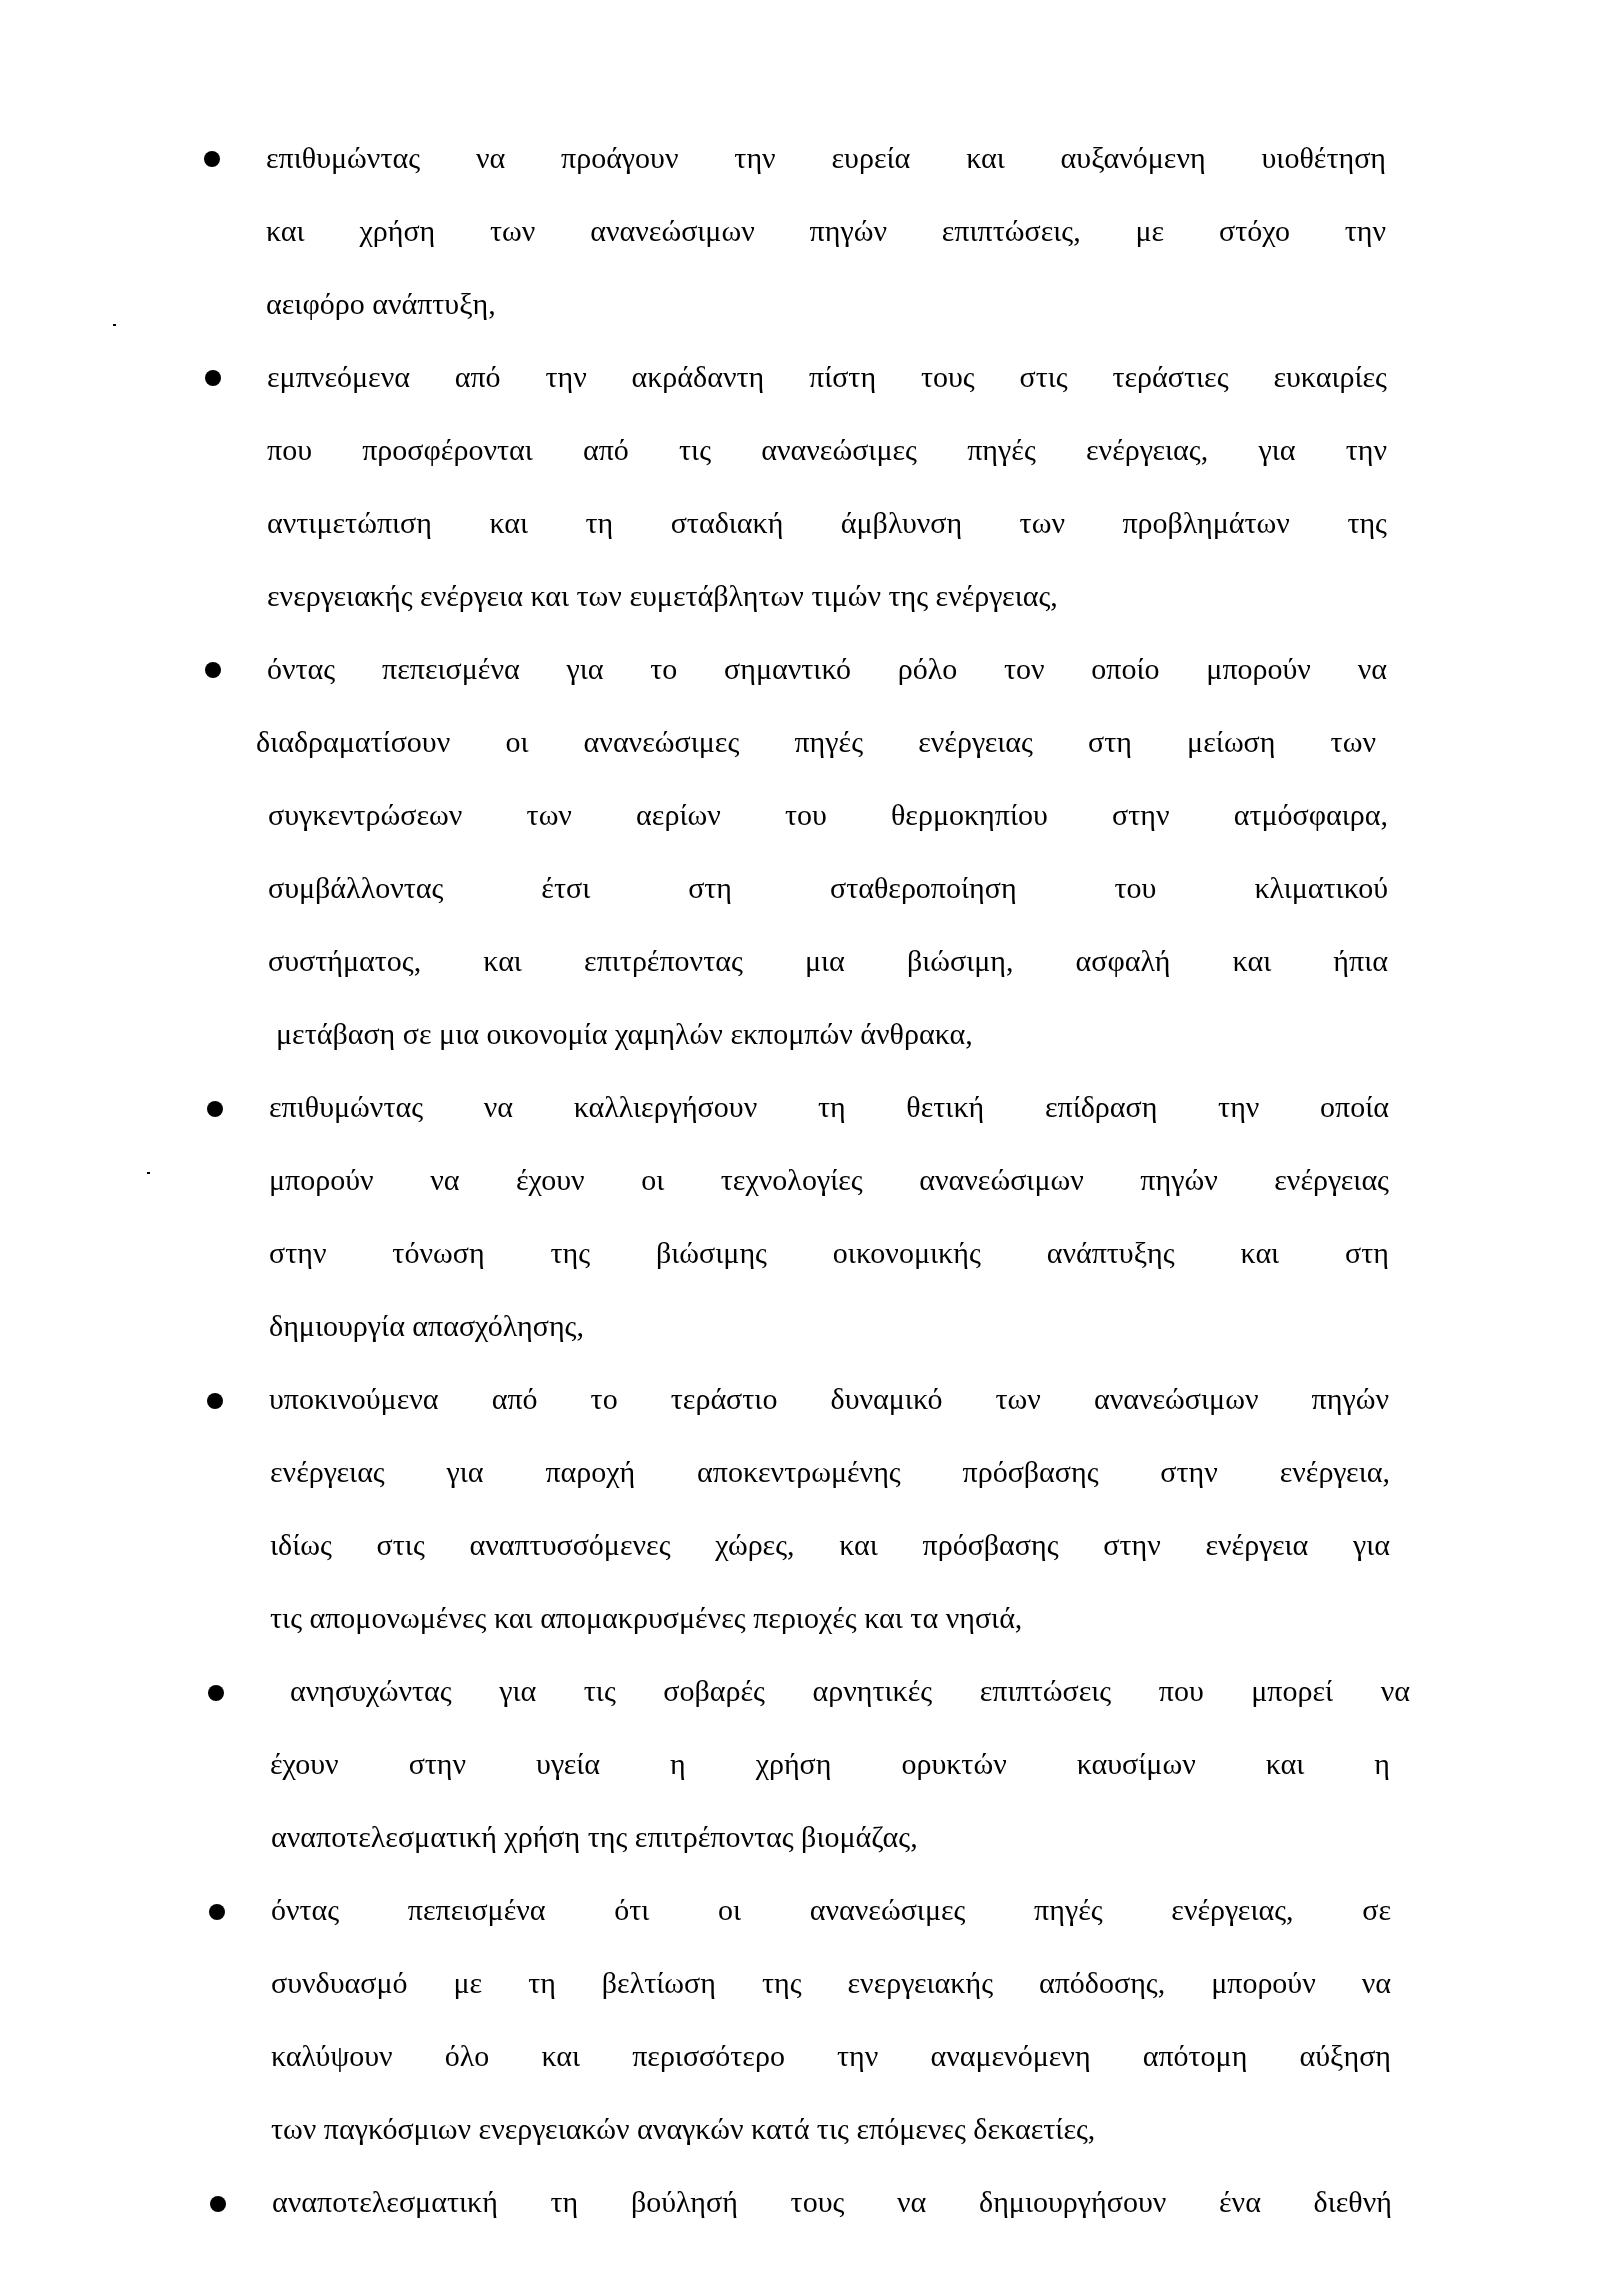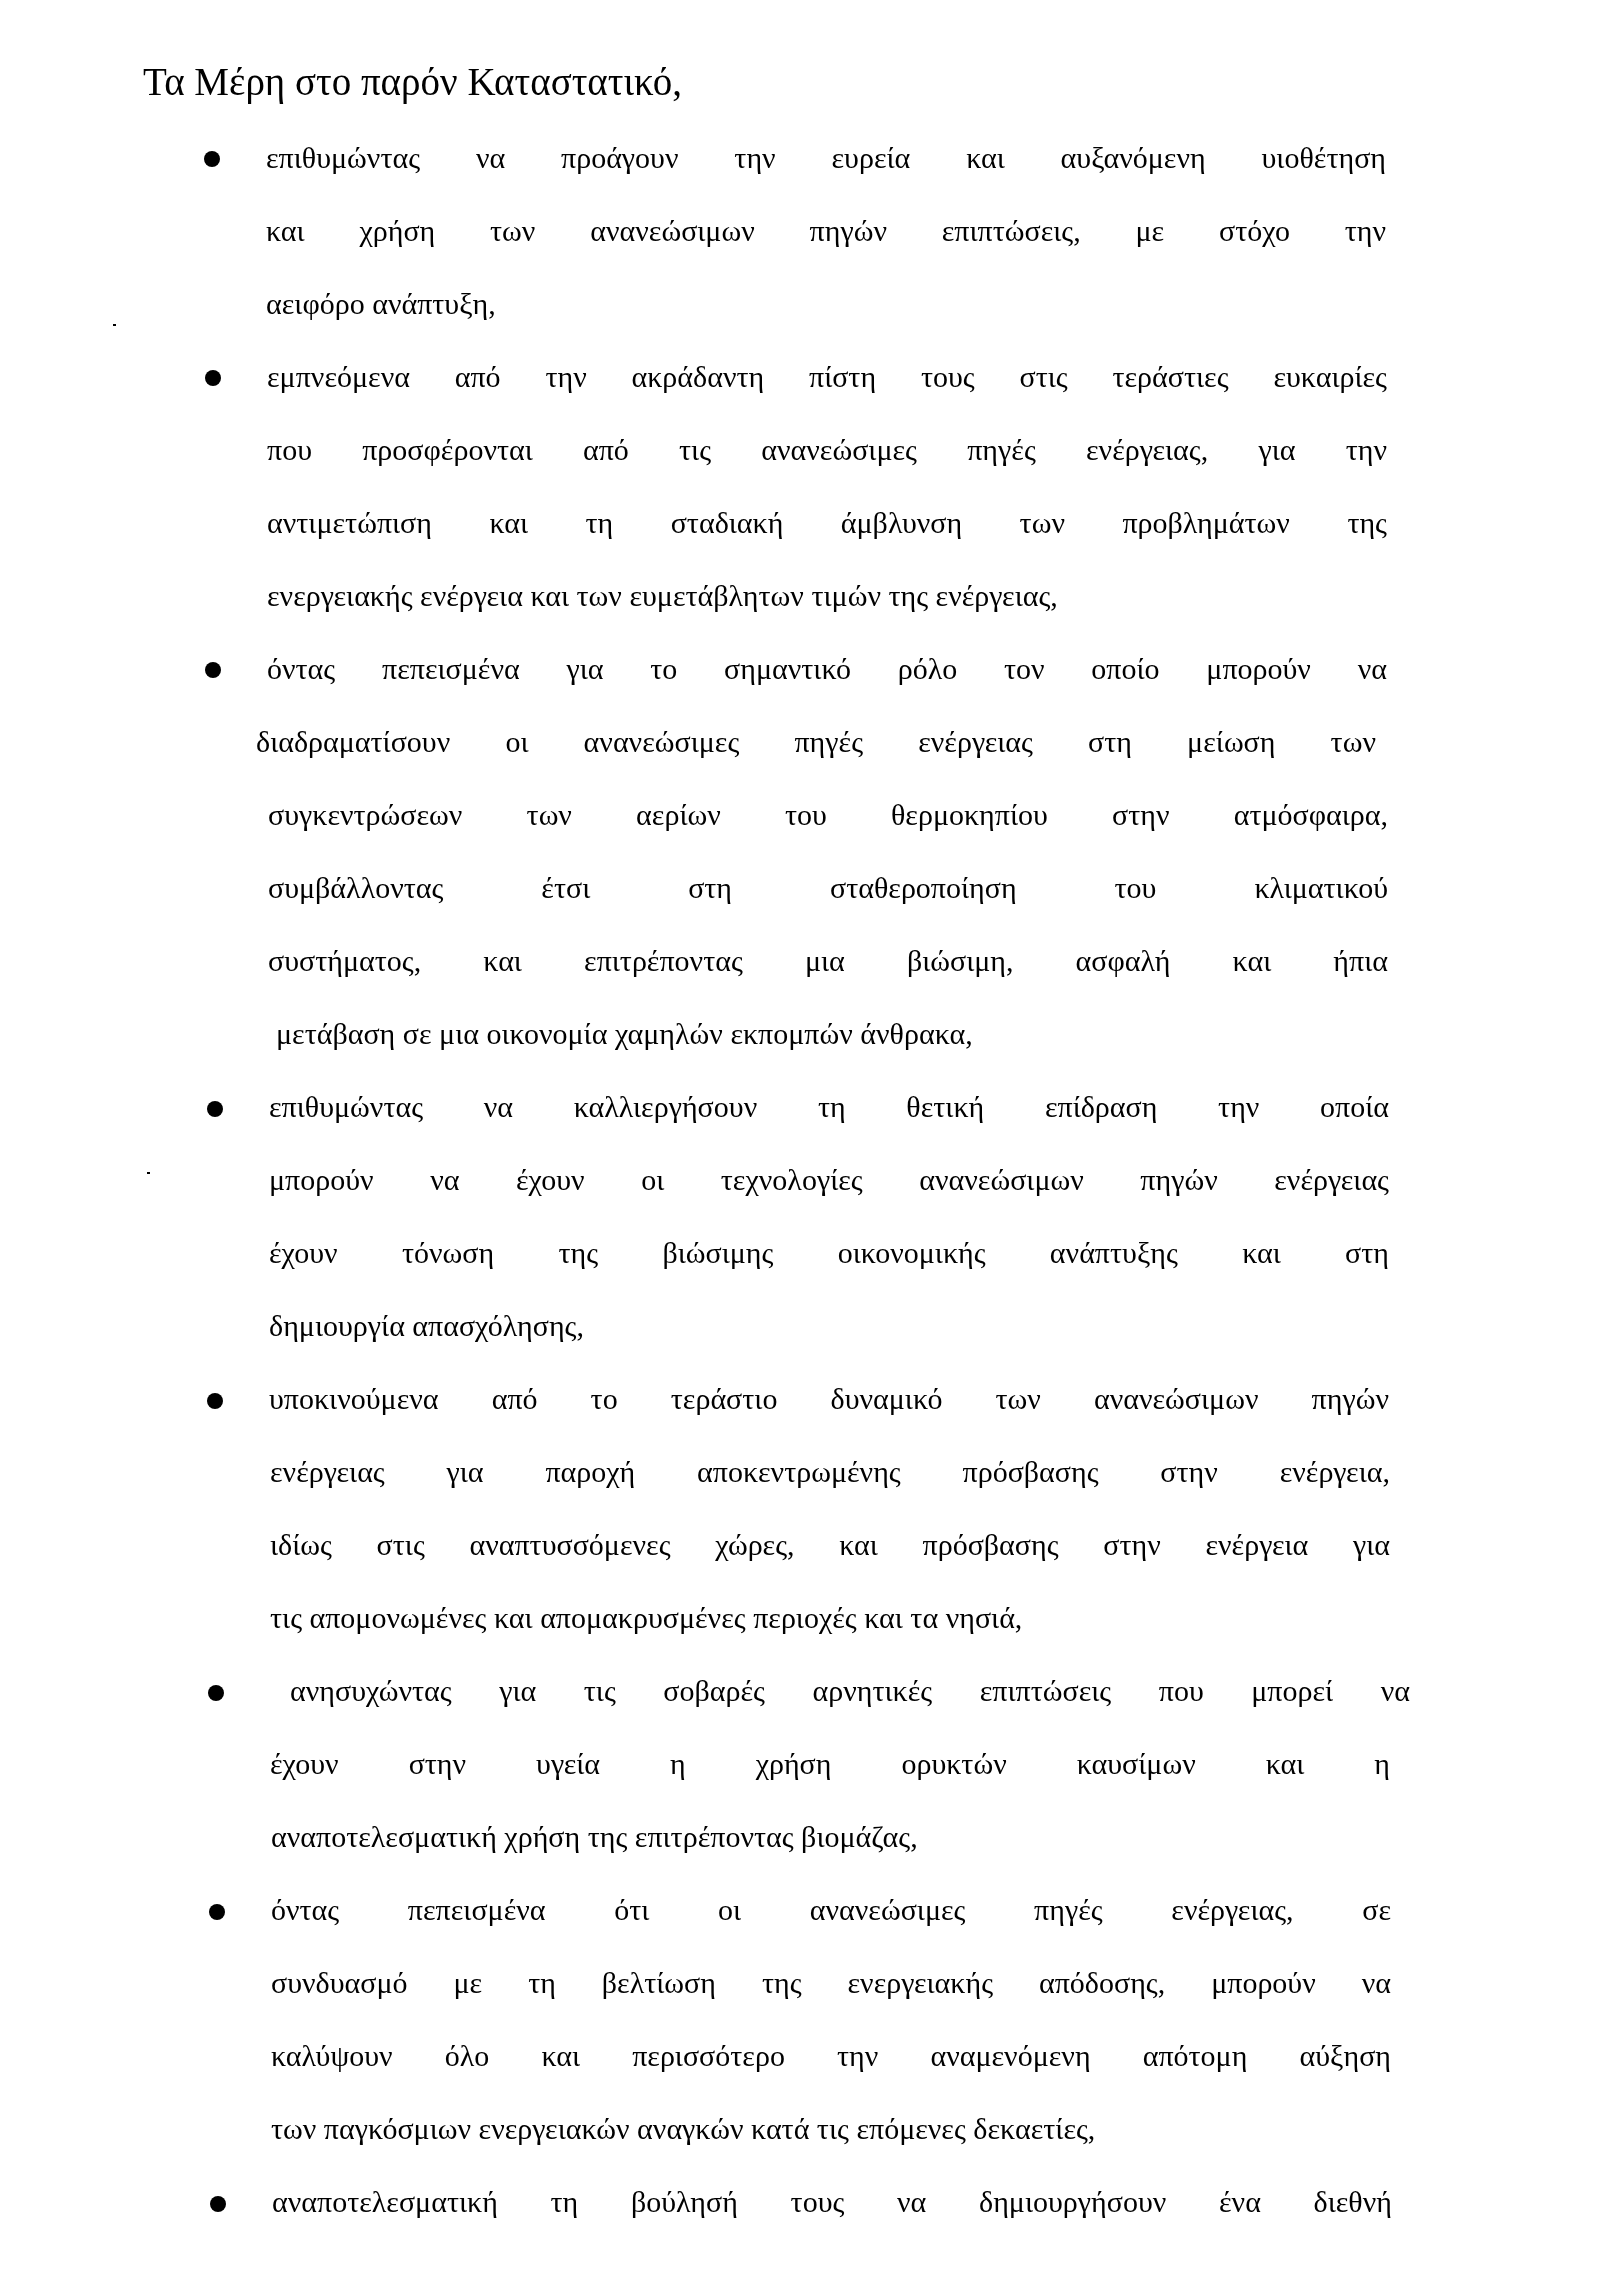--- a/index.html
+++ b/index.html
@@ -13,21 +13,20 @@
   .line { position: absolute; left: 267px; width: 1120px; font-size: 30px; line-height: 48px; height: 48px;
           white-space: nowrap; overflow: visible; }
   .line.justify { text-align: justify; text-align-last: justify; }
   .line.last { text-align: left; }
   .speck { position: absolute; width: 3.2px; height: 2.4px; background: #000; }
 </style>
 </head>
 <body>
 
 <div class="page">
-  <div class="title">Τα Μέρη στο παρόν Καταστατικό,</div>
   <div class="bullet-list" id="bullet-list">
       <div class="item">
         <div class="bullet" style="left: 204px; top: 151px;"></div>
         <div class="line justify" style="top: 134px; left: 266px; white-space: normal; overflow: hidden;">επιθυμώντας να προάγουν την ευρεία και αυξανόμενη υιοθέτηση</div>
         <div class="line justify" style="top: 207px; left: 266px; white-space: normal; overflow: hidden;">και χρήση των ανανεώσιμων πηγών επιπτώσεις, με στόχο την</div>
         <div class="line last" style="top: 280px; left: 266px;">αειφόρο ανάπτυξη,</div>
       </div>
       <div class="item">
         <div class="bullet" style="left: 205px; top: 370px;"></div>
         <div class="line justify" style="top: 353px; left: 267px; white-space: normal; overflow: hidden;">εμπνεόμενα από την ακράδαντη πίστη τους στις τεράστιες ευκαιρίες</div>
@@ -41,21 +40,21 @@
         <div class="line justify" style="top: 718px; left: 256px; white-space: normal; overflow: hidden;">διαδραματίσουν οι ανανεώσιμες πηγές ενέργειας στη μείωση των</div>
         <div class="line justify" style="top: 791px; left: 268px; white-space: normal; overflow: hidden;">συγκεντρώσεων των αερίων του θερμοκηπίου στην ατμόσφαιρα,</div>
         <div class="line justify" style="top: 864px; left: 268px; white-space: normal; overflow: hidden;">συμβάλλοντας έτσι στη σταθεροποίηση του κλιματικού</div>
         <div class="line justify" style="top: 937px; left: 268px; white-space: normal; overflow: hidden;">συστήματος, και επιτρέποντας μια βιώσιμη, ασφαλή και ήπια</div>
         <div class="line last" style="top: 1010px; left: 268px; margin-left: 8px;">μετάβαση σε μια οικονομία χαμηλών εκπομπών άνθρακα,</div>
       </div>
       <div class="item">
         <div class="bullet" style="left: 207px; top: 1101px;"></div>
         <div class="line justify" style="top: 1083px; left: 269px; white-space: normal; overflow: hidden;">επιθυμώντας να καλλιεργήσουν τη θετική επίδραση την οποία</div>
         <div class="line justify" style="top: 1156px; left: 269px; white-space: normal; overflow: hidden;">μπορούν να έχουν οι τεχνολογίες ανανεώσιμων πηγών ενέργειας</div>
-        <div class="line justify" style="top: 1229px; left: 269px; white-space: normal; overflow: hidden;">έχουν τόνωση της βιώσιμης οικονομικής ανάπτυξης και στη</div>
+        <div class="line justify" style="top: 1229px; left: 269px; white-space: normal; overflow: hidden;">στην τόνωση της βιώσιμης οικονομικής ανάπτυξης και στη</div>
         <div class="line last" style="top: 1302px; left: 269px;">δημιουργία απασχόλησης,</div>
       </div>
       <div class="item">
         <div class="bullet" style="left: 207px; top: 1393px;"></div>
         <div class="line justify" style="top: 1375px; left: 269px; white-space: normal; overflow: hidden;">υποκινούμενα από το τεράστιο δυναμικό των ανανεώσιμων πηγών</div>
         <div class="line justify" style="top: 1448px; left: 270px; white-space: normal; overflow: hidden;">ενέργειας για παροχή αποκεντρωμένης πρόσβασης στην ενέργεια,</div>
         <div class="line justify" style="top: 1521px; left: 270px; white-space: normal; overflow: hidden;">ιδίως στις αναπτυσσόμενες χώρες, και πρόσβασης στην ενέργεια για</div>
         <div class="line last" style="top: 1594px; left: 270px;">τις απομονωμένες και απομακρυσμένες περιοχές και τα νησιά,</div>
       </div>
       <div class="item">

